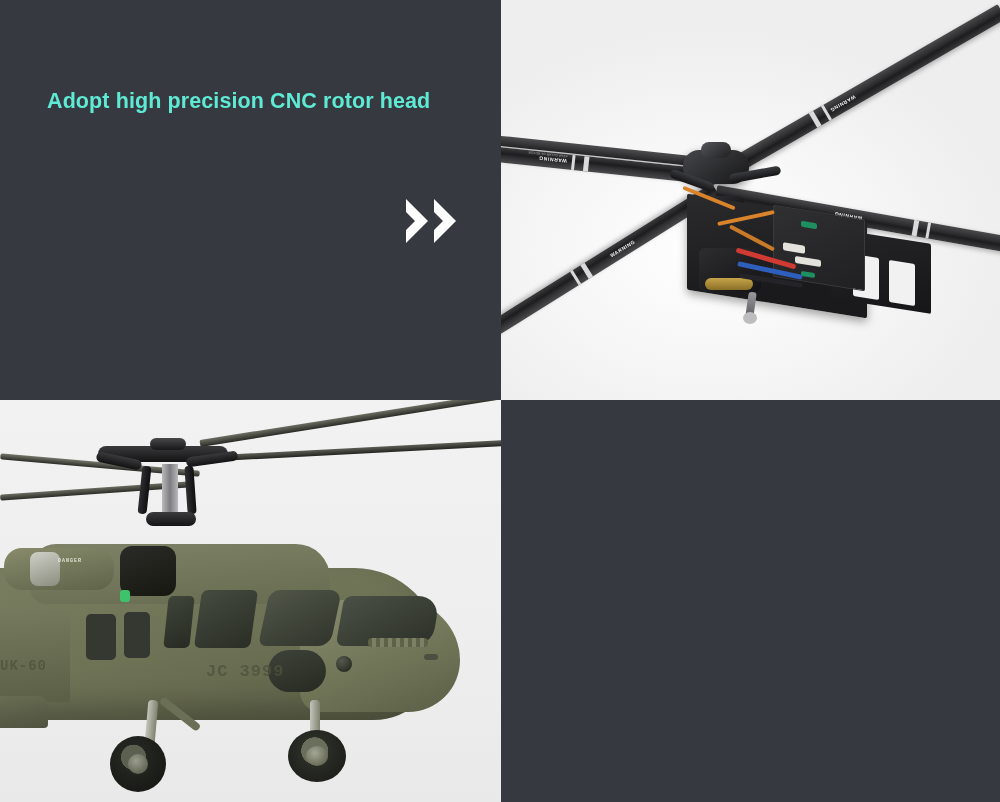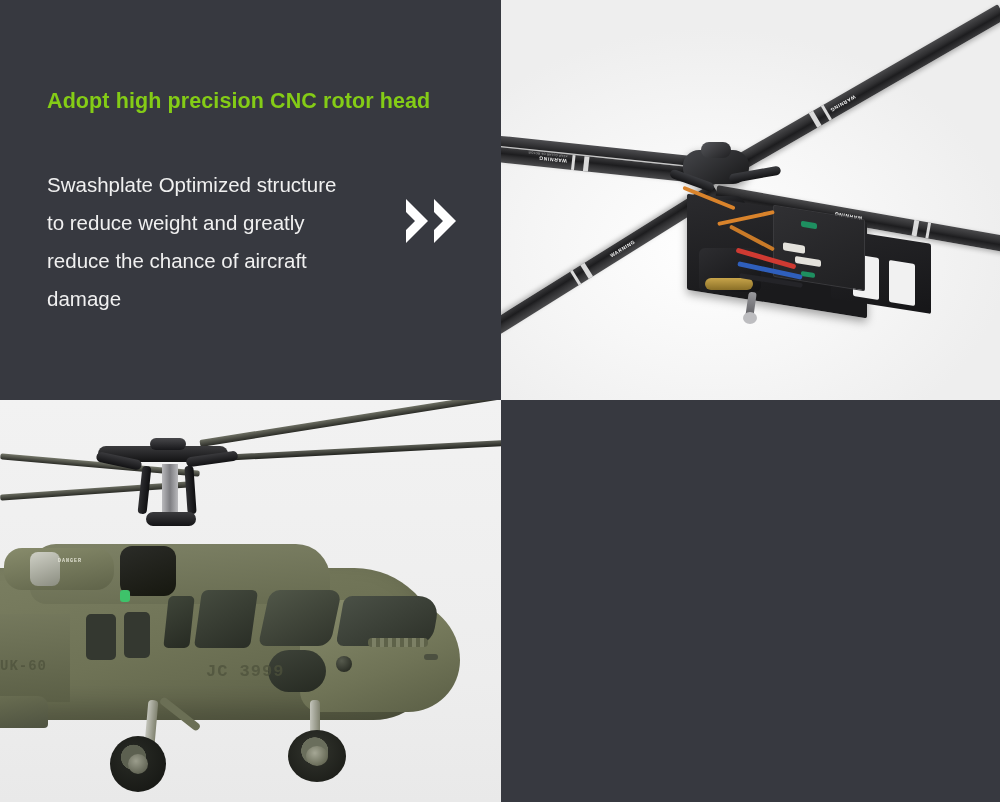--- a/index.html
+++ b/index.html
@@ -16,21 +16,21 @@
   
   .quad{position:absolute;overflow:hidden;}
   #q-tl{left:0;top:0;width:501px;height:400px;background:#373940;}
   #q-tr{left:501px;top:0;width:499px;height:400px;background:#f4f4f4;}
   #q-bl{left:0;top:400px;width:501px;height:402px;background:#efefef;}
   #q-br{left:501px;top:400px;width:499px;height:402px;background:#373940;}
 
   
   .headline{
     position:absolute;
-    color:#84cc16;
+    color:#5eead4;
     font-weight:bold;
     font-size:21.5px;
     letter-spacing:.1px;
     line-height:34px;
     white-space:pre-line;
   }
   .body-copy{
     position:absolute;
     color:#f0f0f0;
     font-weight:400;
@@ -91,24 +91,20 @@
 </style>
 </head>
 <body>
 
 <div class="page">
 
   <div class="quad" id="q-tl">
 
     <div class="headline" id="tl-headline">Adopt high precision CNC rotor head</div>
 
-    <div class="body-copy" id="tl-body">Swashplate Optimized structure
-to reduce weight and greatly
-reduce the chance of aircraft
-damage</div>
 
     <div class="chev-group" id="tl-chevrons">
       <svg class="chev" width="26" height="46" viewBox="0 0 26 46" aria-hidden="true">
         <path d="M2 1 L24 23 L2 45 L2 32 L11 23 L2 14 Z" fill="#ffffff"></path>
       </svg>
       <svg class="chev" width="26" height="46" viewBox="0 0 26 46" aria-hidden="true">
         <path d="M2 1 L24 23 L2 45 L2 32 L11 23 L2 14 Z" fill="#ffffff"></path>
       </svg>
     </div>
   </div>

